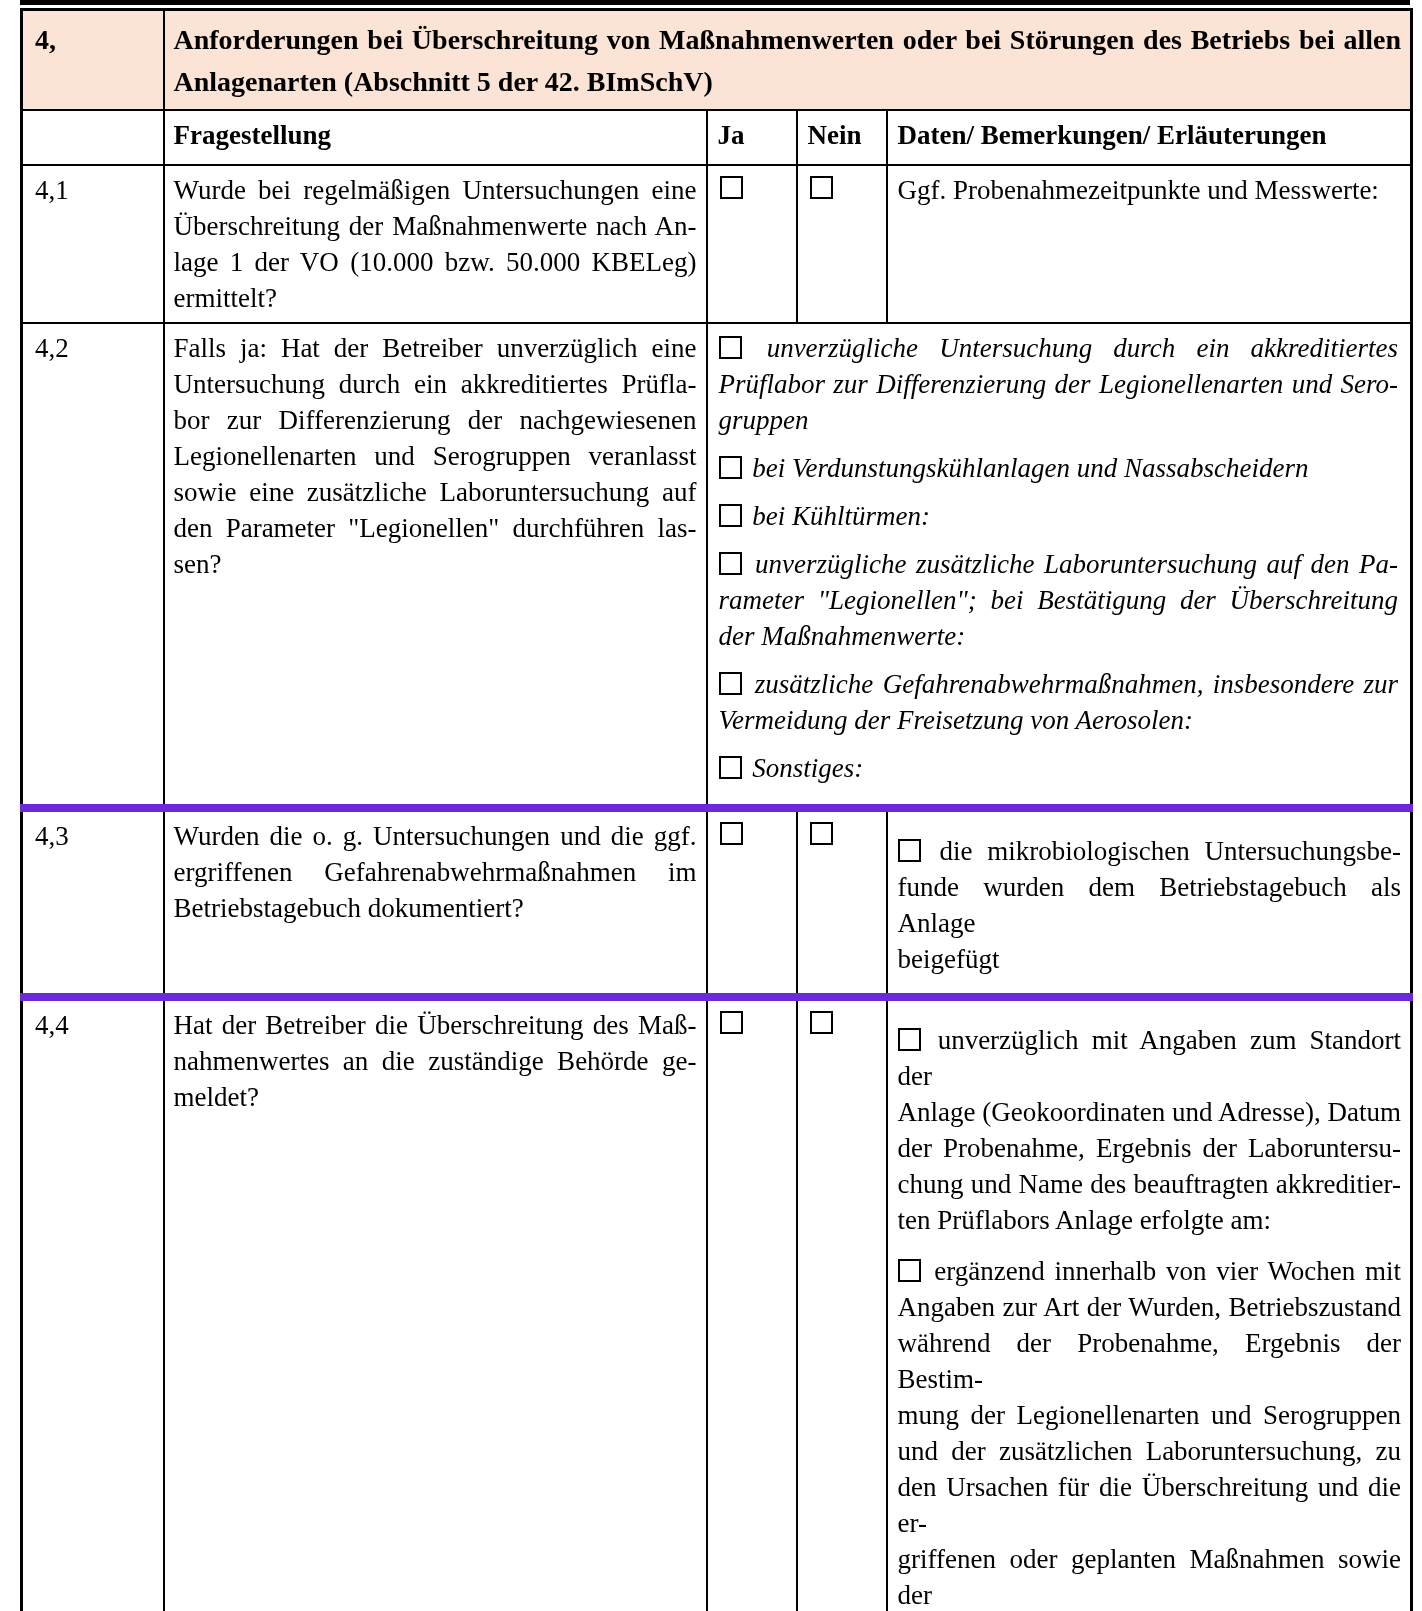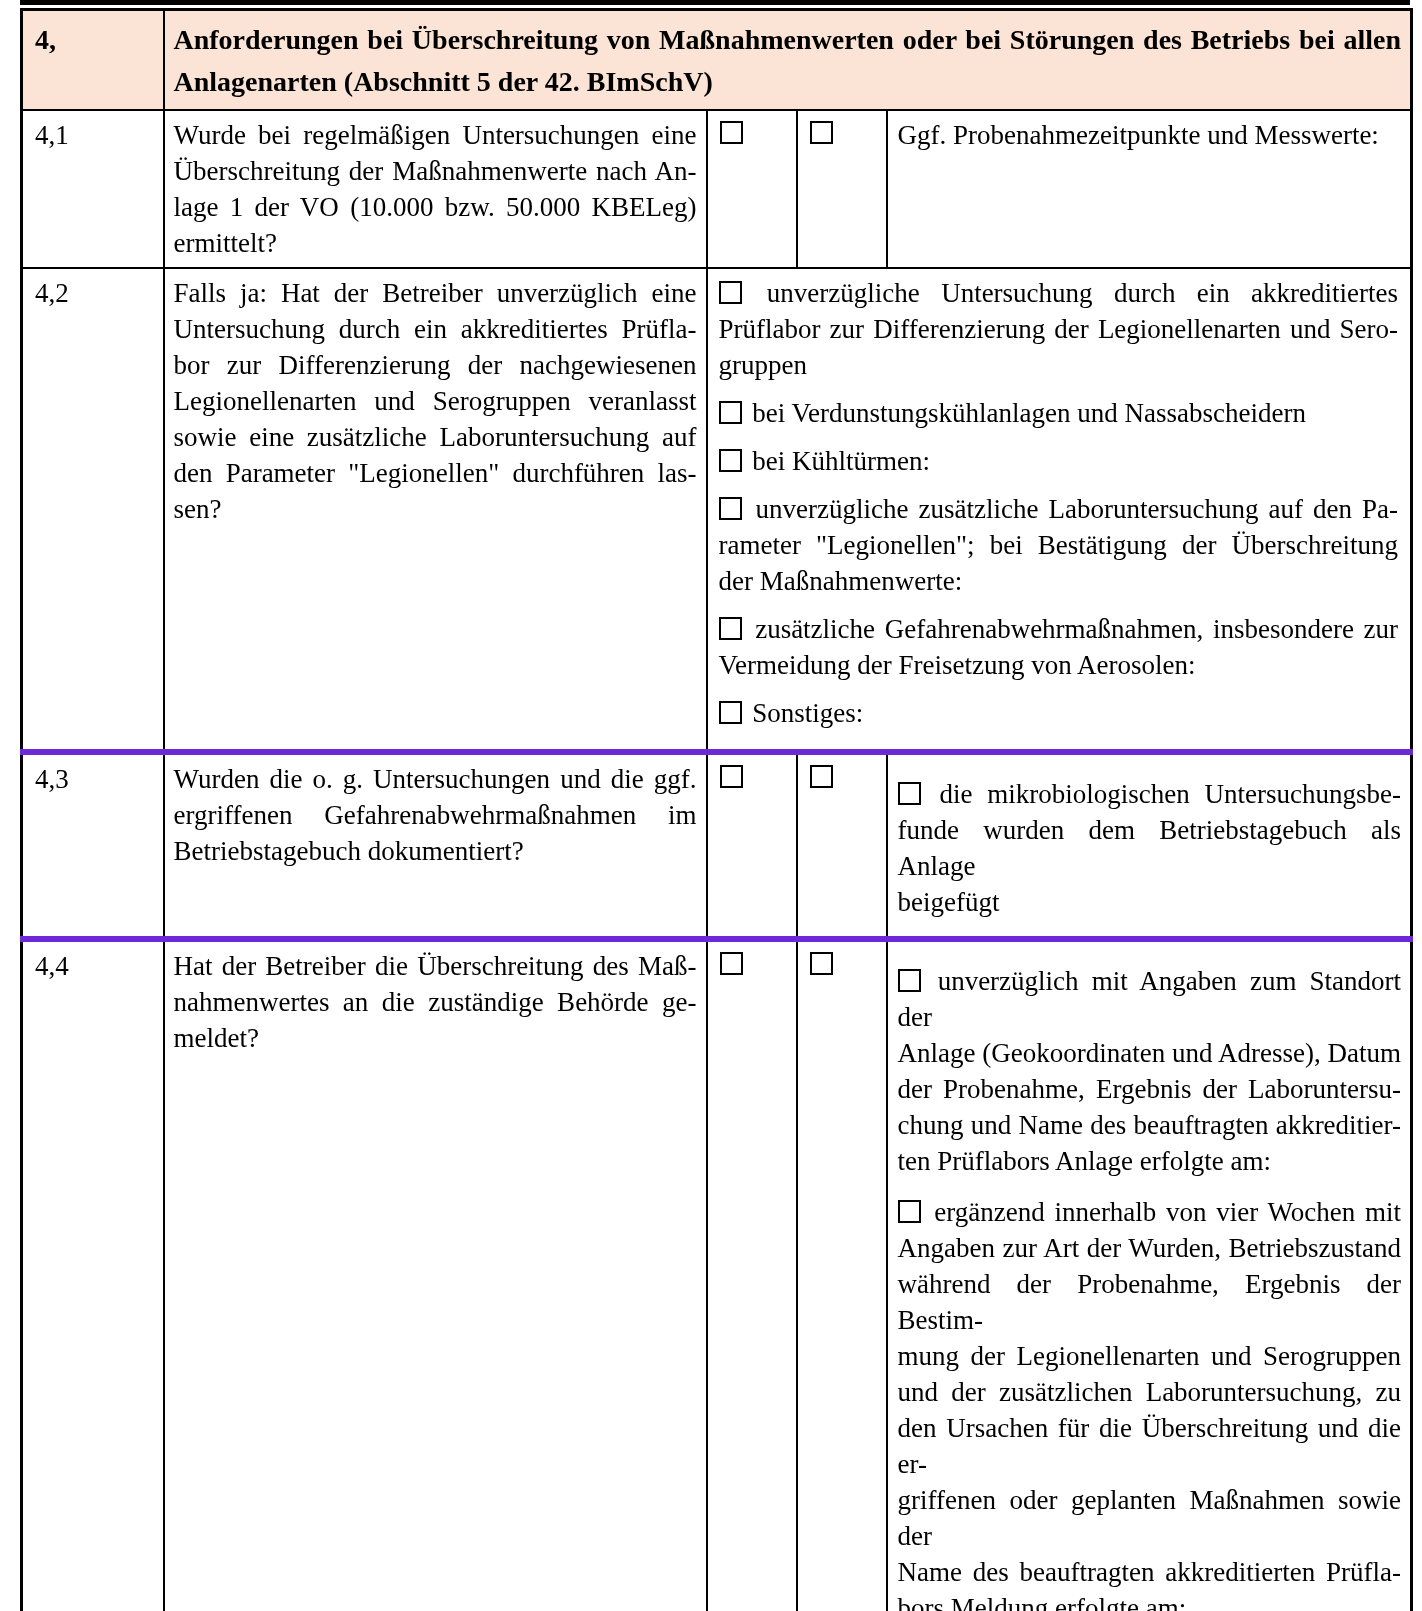--- a/index.html
+++ b/index.html
@@ -12,27 +12,27 @@
   .top-rule{position:absolute;left:20px;top:0;width:1390px;height:5px;background:#000;}
   table.form{
     border-collapse:collapse;table-layout:fixed;
     margin:8px 0 0 20px;width:1390px;
     border:3px solid #000;
   }
   td{
     border:2px solid #000;vertical-align:top;
     padding:6px 9px;line-height:36px;
   }
-  tr.thick-top td{border-top:6px solid #6d28d9;}
+  tr.thick-top td{border-top:8px solid #6d28d9;}
   .peach{background:#fbe4d5;}
   .bold{font-weight:bold;}
   .title-cell{line-height:42px;font-size:28px;padding-top:8px;}
   .num-cell{padding-left:12px;}
   .jline{text-align:justify;text-align-last:justify;}
-  .opt{margin:0 0 12px 0;}
+  .opt{margin:0 0 12px 0;font-style:italic;}
   .opt-sm{margin:15px 0 10px 0;}
   .cb{
     display:inline-block;width:19px;height:19px;
     border:2px solid #000;background:#fff;box-sizing:content-box;
   }
   .cb-cell .cb{margin-top:3px;margin-left:2px;}
   .inline-cb{vertical-align:-2px;margin-right:4px;}
   .cbx-col{padding-left:10px;}
   .notes-cell{padding-left:10px;}
   .merged-cell{padding-left:11px;padding-right:12px;}
@@ -53,20 +53,27 @@
 
   <tbody>
       <tr style="height:87px">
     <td class="peach bold num-cell title-cell">4,</td>
     <td colspan="4" class="peach bold title-cell">
           <div class="jline">Anforderungen bei Überschreitung von Maßnahmenwerten oder bei Störungen des Betriebs bei allen</div>
           <div>Anlagenarten (Abschnitt 5 der 42. BImSchV)</div>
         </td>
   </tr>
 
+  <tr style="height:55px">
+    <td></td>
+    <td class="bold">Fragestellung</td>
+    <td class="bold cbx-col">Ja</td>
+    <td class="bold cbx-col">Nein</td>
+    <td class="bold notes-cell">Daten/ Bemerkungen/ Erläuterungen</td>
+  </tr>
 
   <tr style="height:157px">
     <td class="num-cell">4,1</td>
     <td>
           <div class="jline">Wurde bei regelmäßigen Untersuchungen eine</div>
           <div class="jline">Überschreitung der Maßnahmenwerte nach An-</div>
           <div class="jline">lage 1 der VO (10.000 bzw. 50.000 KBELeg)</div>
           <div>ermittelt?</div>
         </td>
     <td class="cbx-col cb-cell">

